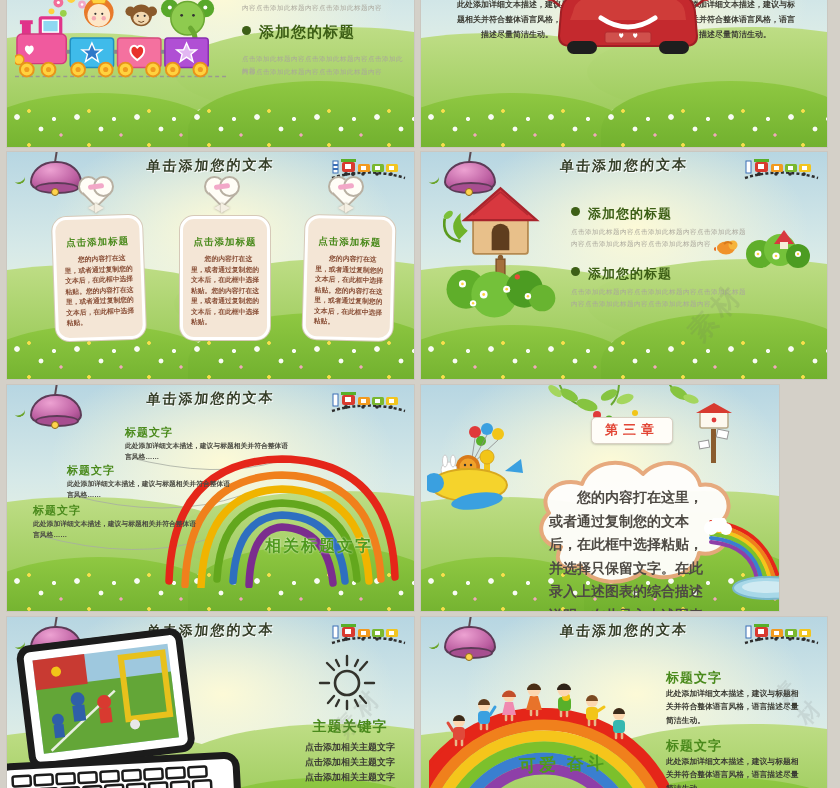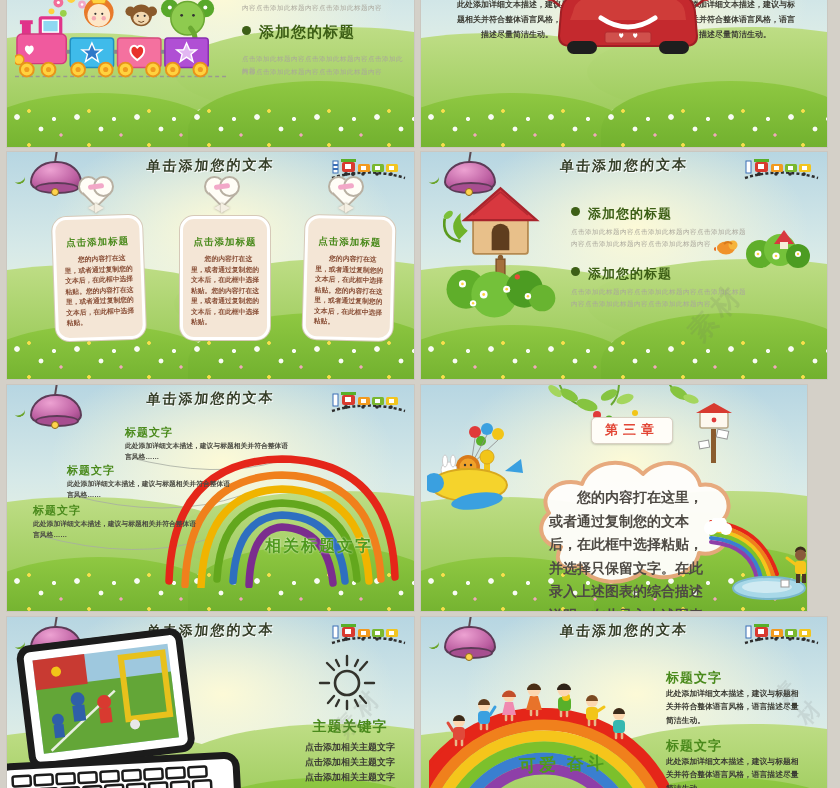--- a/index.html
+++ b/index.html
@@ -8,21 +8,21 @@
     background:#d4d0c8;
     font-family:"Liberation Sans","DejaVu Sans",sans-serif;
   }
   .abs{position:absolute}
   .slide{
     position:absolute;width:407px;height:227px;overflow:hidden;
     background:#eaf3ee;box-shadow:0 0 0 1px rgba(0,0,0,0.04);
   }
   #s1{left:7px;top:-80px} #s2{left:421px;top:-80px;width:406px}
   #s3{left:7px;top:152px} #s4{left:421px;top:152px;width:406px}
-  #s5{left:7px;top:385px;height:226px} #s6{left:421px;top:385px;width:386px;height:226px}
+  #s5{left:7px;top:385px;height:226px} #s6{left:421px;top:385px;width:358px;height:226px}
   #s7{left:7px;top:617px} #s8{left:421px;top:617px;width:406px}
 
   .sky{position:absolute;inset:0;
     background:
       radial-gradient(ellipse 240px 150px at 53% 34%, rgba(255,251,214,.95), rgba(255,251,214,0) 72%),
       linear-gradient(180deg,#b7d6e2 0%,#d6e9e8 42%,#edf4e2 76%,#f7f8ec 100%);}
   .hill-back{position:absolute;bottom:24px;height:90px;border-radius:50%;
     background:linear-gradient(180deg,#bedd85,#9aca58);}
   .hb-l{left:-90px;width:330px}
   .hb-r{right:-90px;width:330px;bottom:30px}

